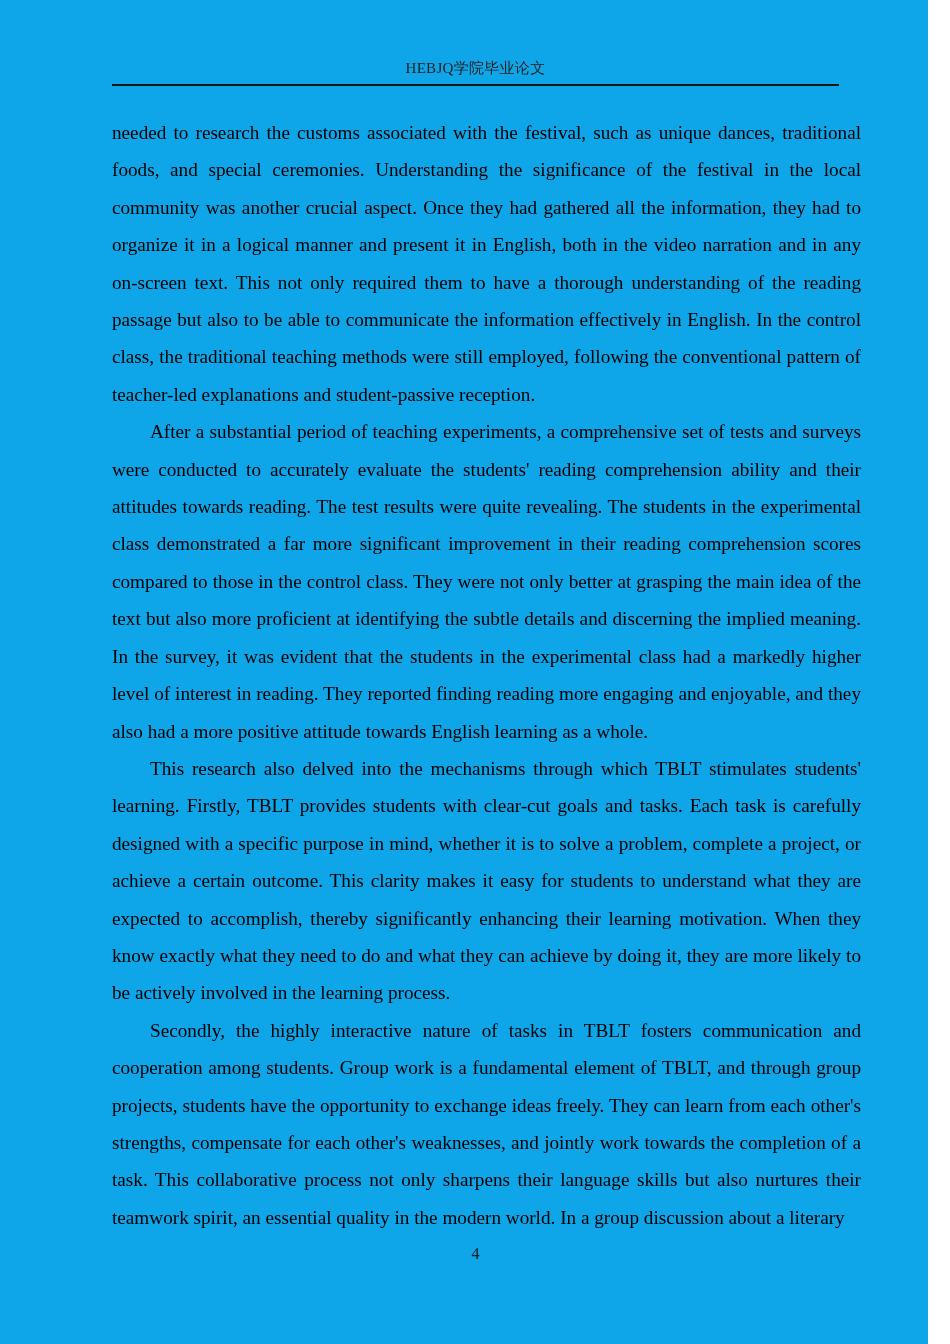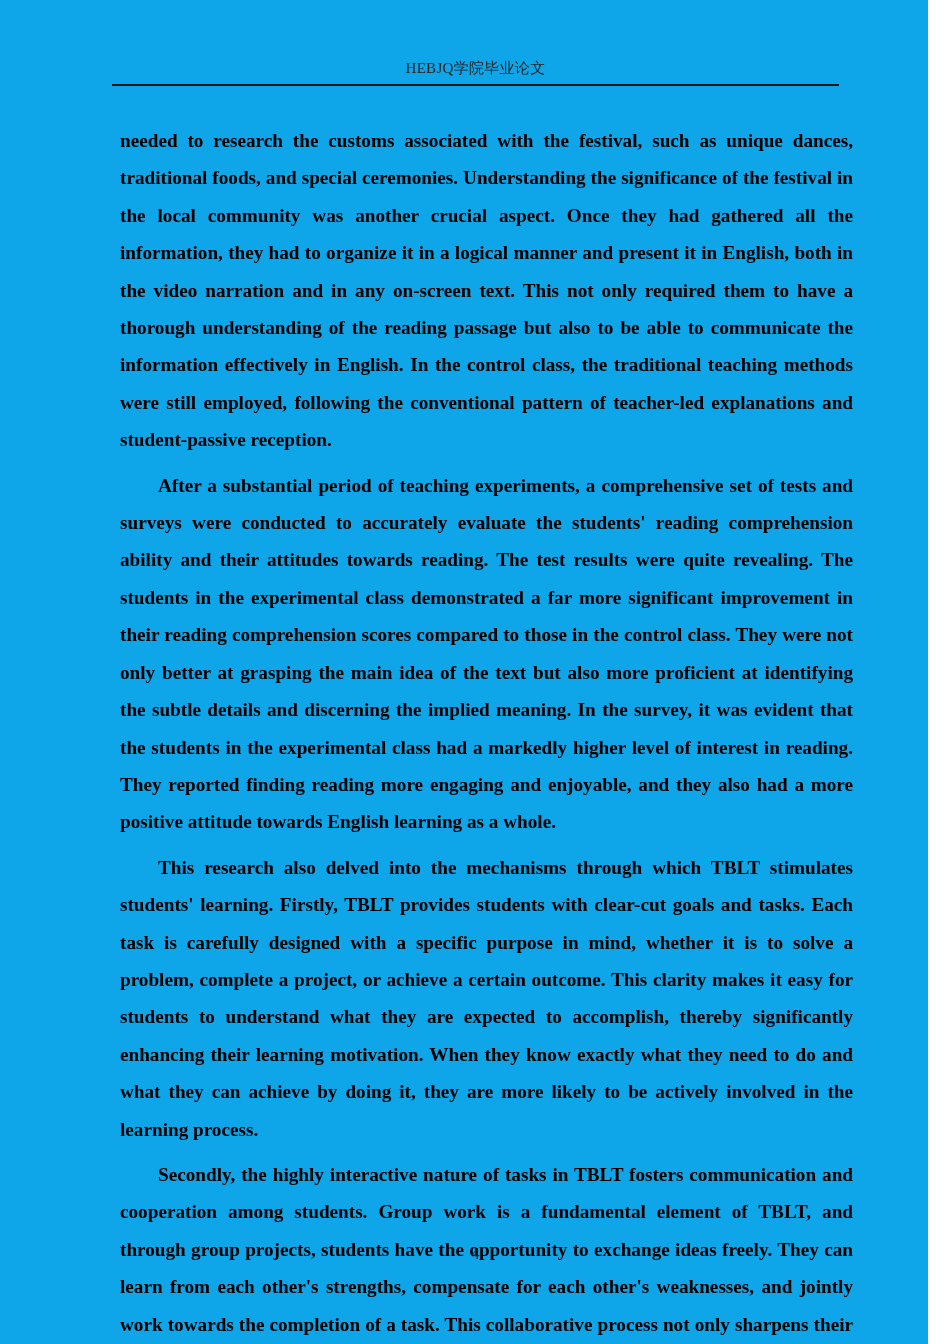--- a/index.html
+++ b/index.html
@@ -48,30 +48,29 @@
 
   
   .content {
     position: absolute;
     left: 112px;
     top: 114px;
     width: 749px;
   }
 
   .content p {
-    margin: 8px;
+    margin: 0;
     font-size: 19.2px;
     line-height: 37.4px;
     text-align: justify;
     text-justify: inter-word;
     text-indent: 38px;
     word-spacing: 0px;
     -webkit-hyphens: none;
     hyphens: none;
-    font-weight: bold;
   }
 
   
   .content p.continued {
     text-indent: 0;
   }
 
   
   .page-footer {
     position: absolute;

